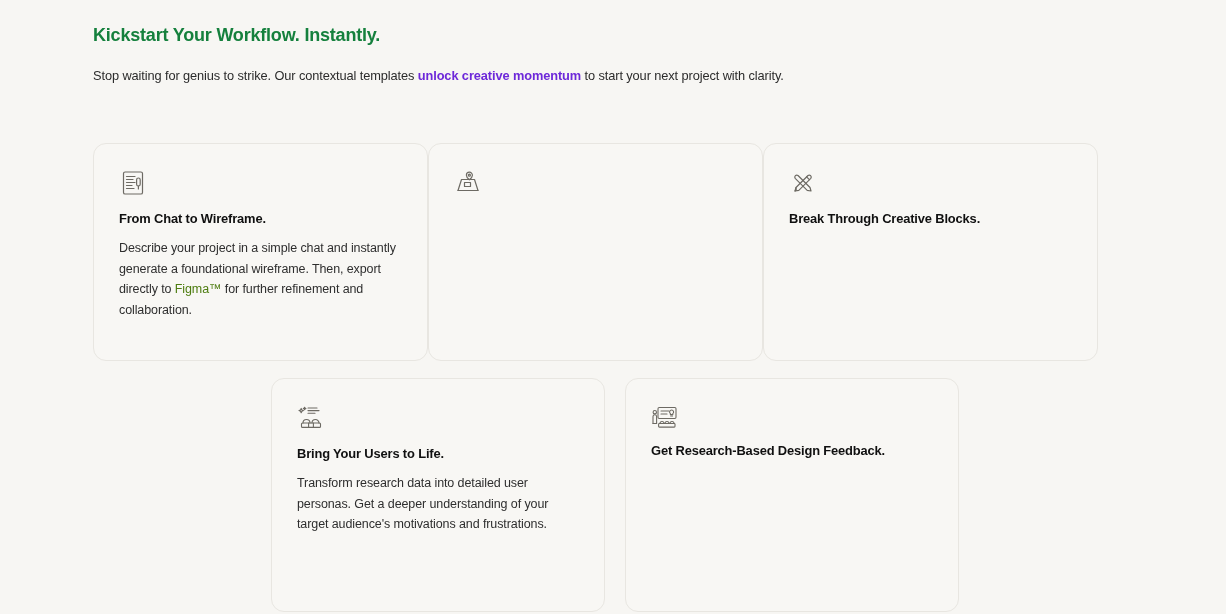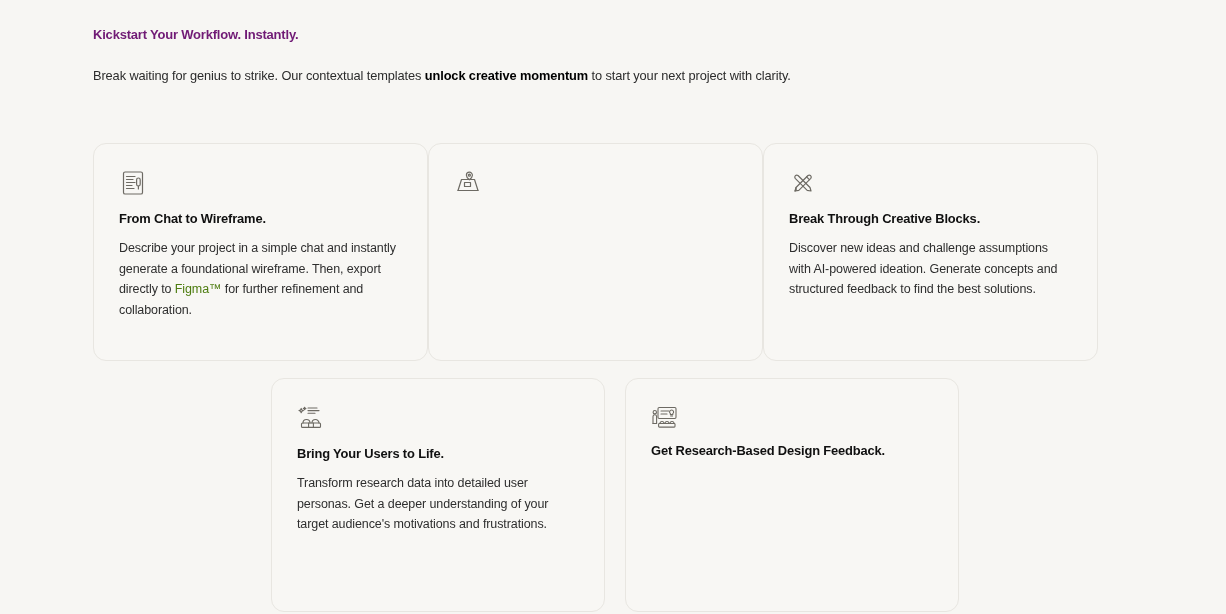--- a/index.html
+++ b/index.html
@@ -22,39 +22,39 @@
 
   
   .header {
     position: absolute;
     left: 93px;
     top: 24px;
     width: 1046px;
   }
 
   .page-title {
-    font-size: 13px;
+    font-size: 18px;
     font-weight: bold;
     letter-spacing: -0.2px;
-    color: #701a75;
+    color: #15803d;
     line-height: 22px;
   }
 
   .page-subtitle {
     margin-top: 21px;
     font-size: 12.8px;
     font-weight: normal;
     color: #2b2b2b;
     line-height: 18px;
     letter-spacing: -0.1px;
   }
 
   .page-subtitle b {
     font-weight: bold;
-    color: #000000;
+    color: #6d28d9;
   }
 
   
   .row {
     position: absolute;
     display: flex;
   }
 
   .row-top {
     left: 93px;
@@ -116,21 +116,21 @@
   .card.tight .card-icon { margin-bottom: 10px; }
 </style>
 </head>
 <body>
 
 <div class="page">
 
   <div class="header">
     <div class="page-title">Kickstart Your Workflow. Instantly.</div>
     <div class="page-subtitle">
-      <span>Break waiting for genius to strike. Our contextual templates </span><b>unlock creative momentum</b><span> to start your next project with clarity.</span>
+      <span>Stop waiting for genius to strike. Our contextual templates </span><b>unlock creative momentum</b><span> to start your next project with clarity.</span>
     </div>
   </div>
 
   <div class="row row-top">
 
     <div class="card">
       <div class="card-inner">
         <span class="card-icon">
           <svg width="28" height="28" viewBox="0 0 28 28" fill="none" stroke="#6d6a63" stroke-width="1.2" stroke-linecap="round" stroke-linejoin="round">
             <rect x="4.5" y="3" width="19" height="22" rx="1.6"></rect>
@@ -168,21 +168,20 @@
       <div class="card-inner">
         <span class="card-icon">
           <svg width="28" height="28" viewBox="0 0 28 28" fill="none" stroke="#6d6a63" stroke-width="1.2" stroke-linecap="round" stroke-linejoin="round">
             <path d="M6 22 L7 18.5 L19 6.5 a2 2 0 0 1 2.8 2.8 L9.8 21.3 Z"></path>
             <path d="M6 22 L7.2 21.2 L7 18.5"></path>
             <path d="M22 22 L21 18.5 L9 6.5 a2 2 0 0 0 -2.8 2.8 L18.2 21.3 Z"></path>
             <line x1="17.6" y1="7.9" x2="20.4" y2="10.7"></line>
           </svg>
         </span>
         <div class="card-title">Break Through Creative Blocks.</div>
-        <div class="card-body">Discover new ideas and challenge assumptions with AI-powered ideation. Generate concepts and structured feedback to find the best solutions.</div>
       </div>
     </div>
 
   </div>
 
   <div class="row row-bottom">
 
     <div class="card">
       <div class="card-inner">
         <span class="card-icon">

